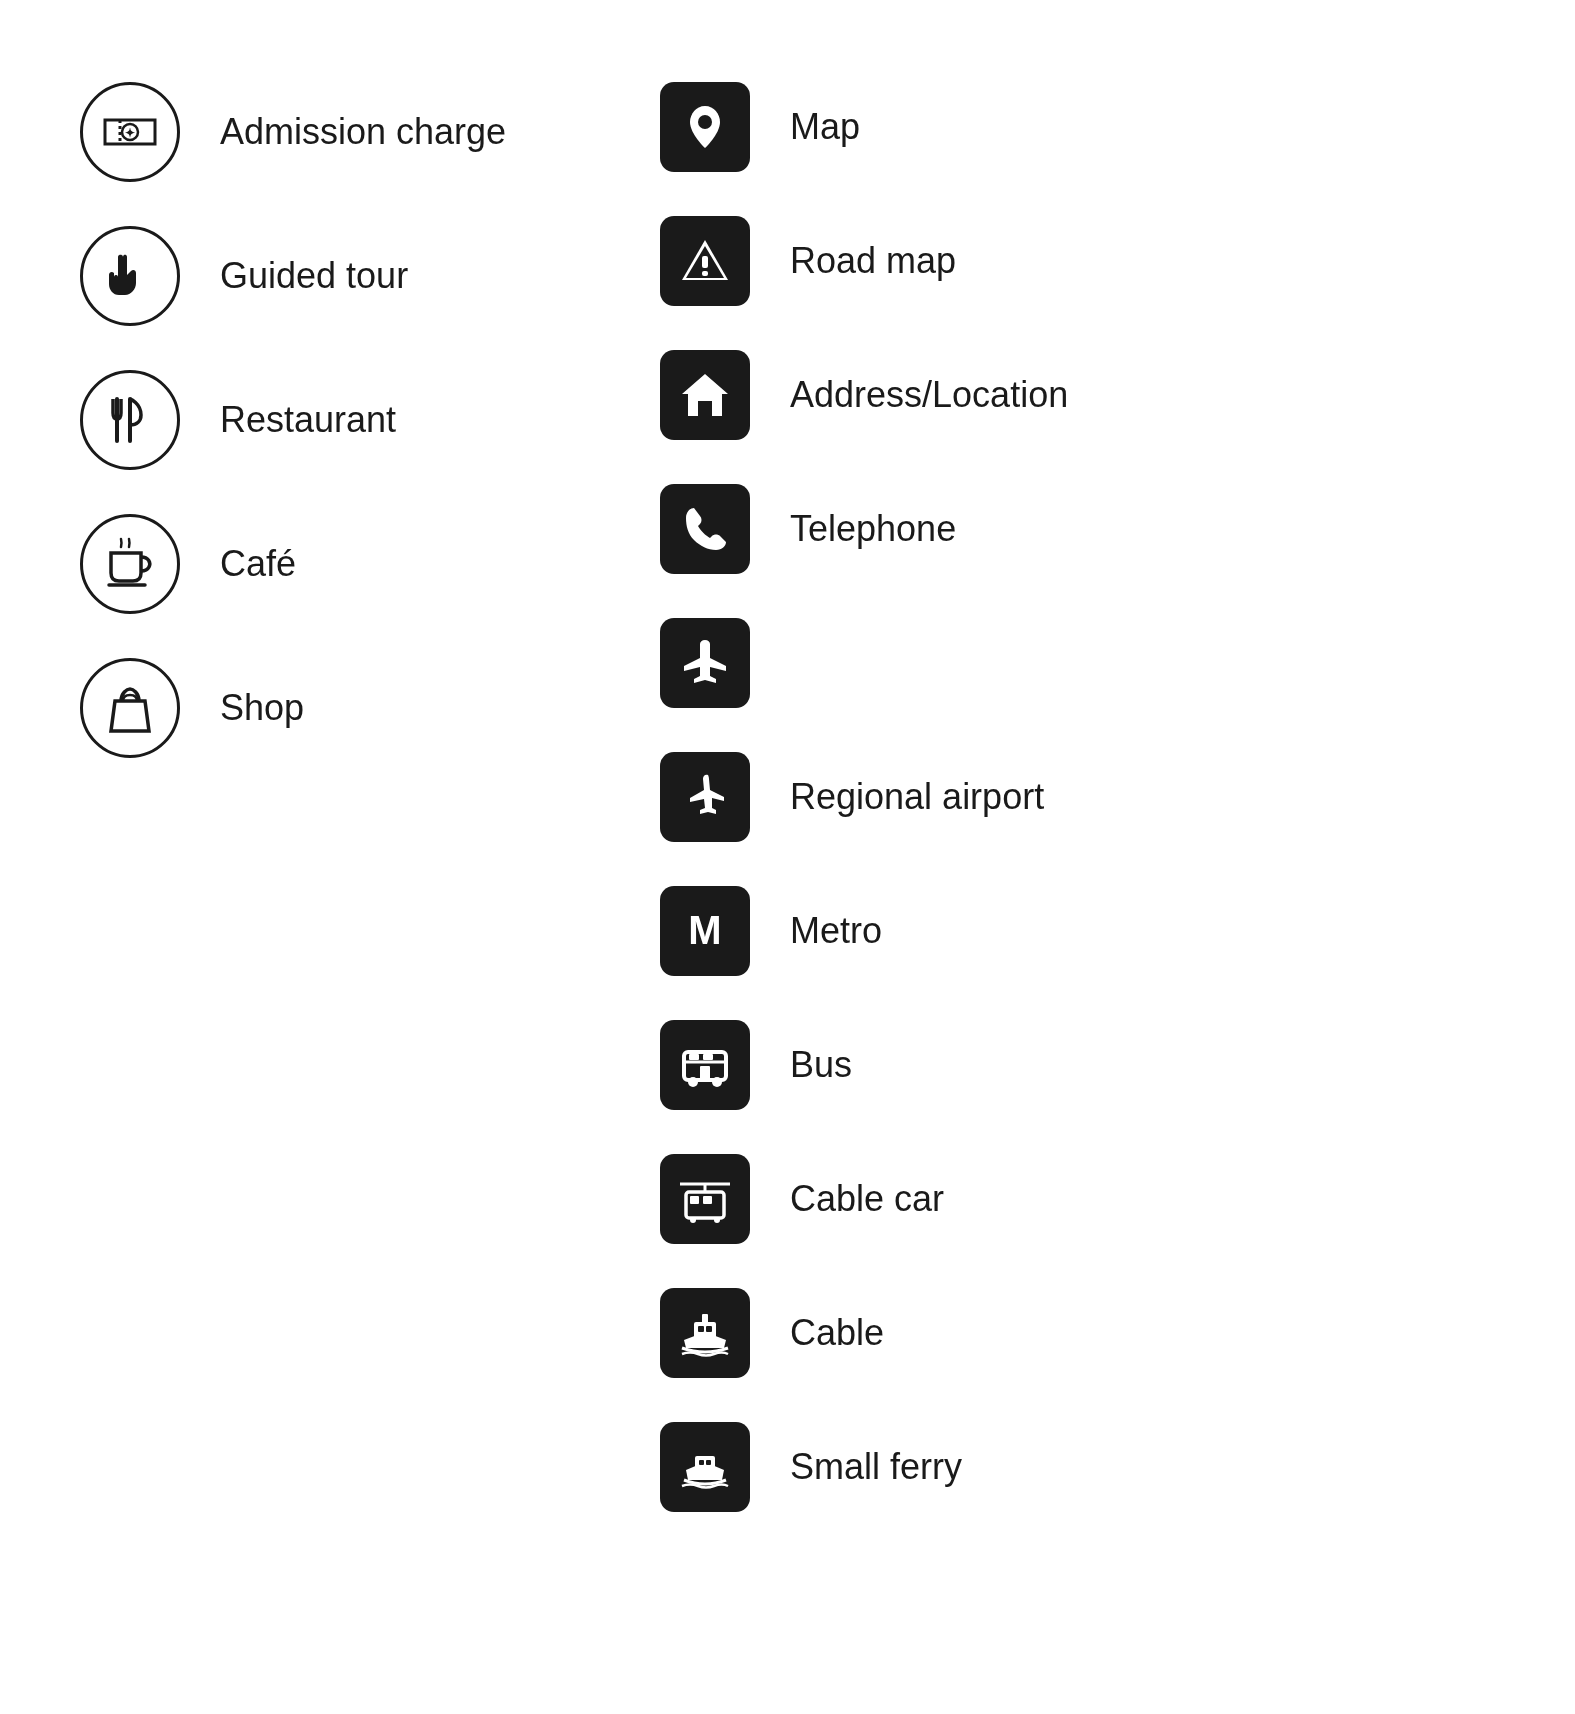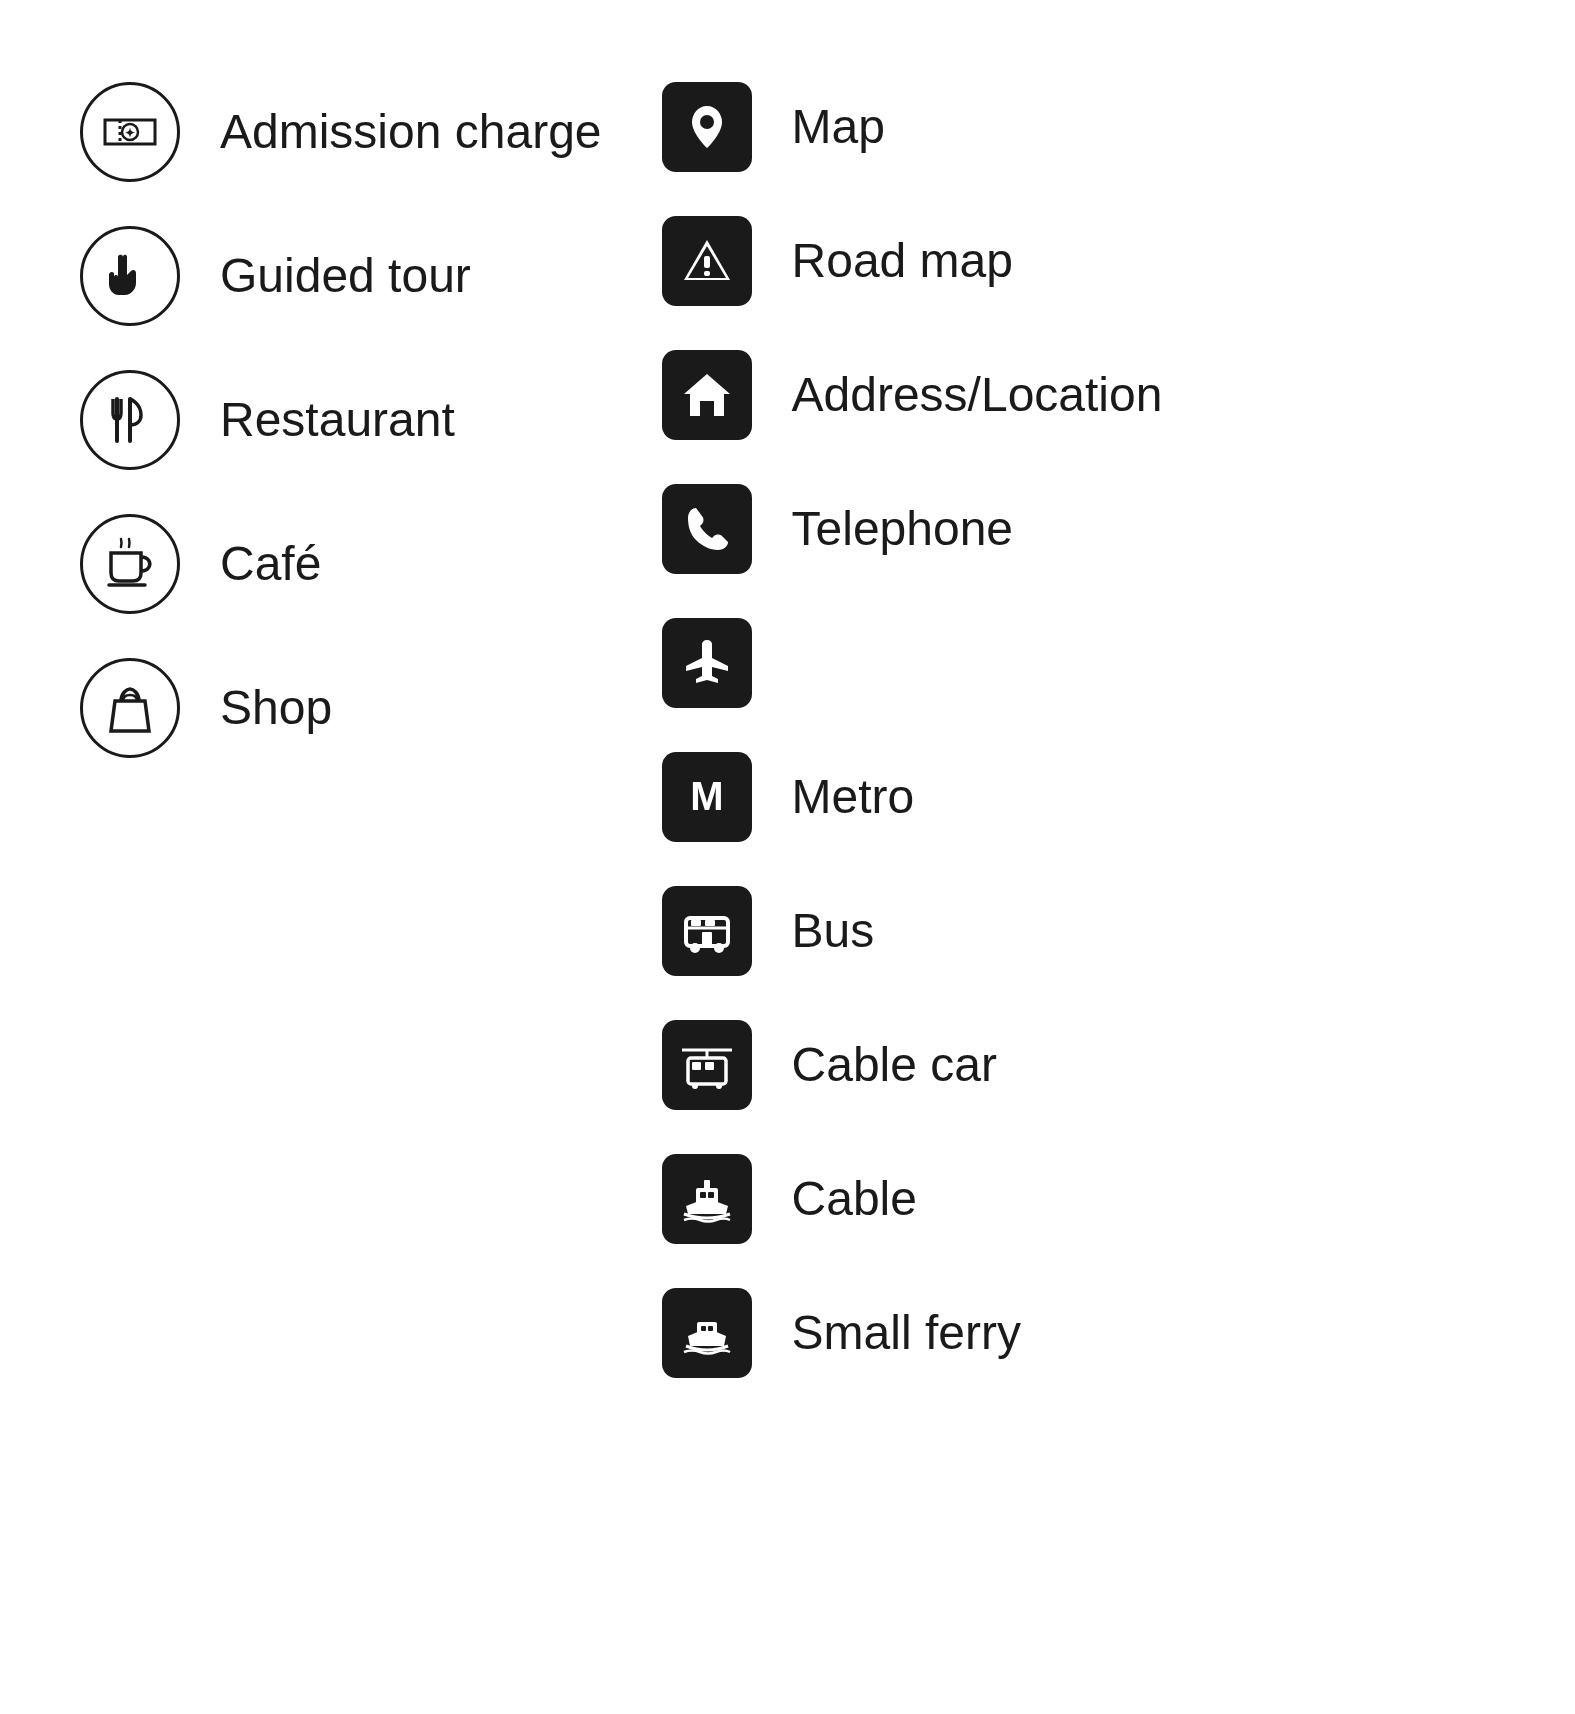--- a/index.html
+++ b/index.html
@@ -40,21 +40,21 @@
 
     .icon-wrapper {
       display: flex;
       align-items: center;
       justify-content: center;
       margin-right: 40px;
       flex-shrink: 0;
     }
 
     .label-text {
-      font-size: 48px;
+      font-size: 36px;
       font-weight: 400;
       color: #1a1a1a;
       line-height: 1.2;
     }
 
     
     .circle-icon {
       width: 100px;
       height: 100px;
       border-radius: 50%;
@@ -230,20 +230,31 @@
       <div class="icon-wrapper">
         <div class="square-icon">
           <svg width="58" height="58" viewBox="0 0 58 58" xmlns="http://www.w3.org/2000/svg">
 
             <path d="M29 6 C26 6 24 8 24 10 L24 24 L8 32 L8 37 L24 33 L24 42 L18 45 L18 49 L29 46 L40 49 L40 45 L34 42 L34 33 L50 37 L50 32 L34 24 L34 10 C34 8 32 6 29 6 Z" fill="white"></path>
           </svg>
         </div>
       </div>
     </div>
 
+    <div class="icon-row">
+      <div class="icon-wrapper">
+        <div class="square-icon">
+          <svg width="58" height="58" viewBox="0 0 58 58" xmlns="http://www.w3.org/2000/svg">
+
+            <path d="M32 7 C29 6 27 8 27 11 L28 22 L14 30 L14 34 L28 31 L29 40 L24 42 L24 46 L32 44 L40 46 L40 42 L36 40 L36 30 L48 33 L48 29 L34 22 L33 11 C33 9 32 7 32 7 Z" fill="white"></path>
+          </svg>
+        </div>
+      </div>
+      <span class="label-text">Regional airport</span>
+    </div>
 
 
     <div class="icon-row">
       <div class="icon-wrapper">
         <div class="square-icon">
           <svg width="58" height="58" viewBox="0 0 58 58" xmlns="http://www.w3.org/2000/svg">
             <text x="29" y="42" text-anchor="middle" font-size="40" font-weight="bold" fill="white" font-family="Arial, sans-serif">M</text>
           </svg>
         </div>
       </div>

